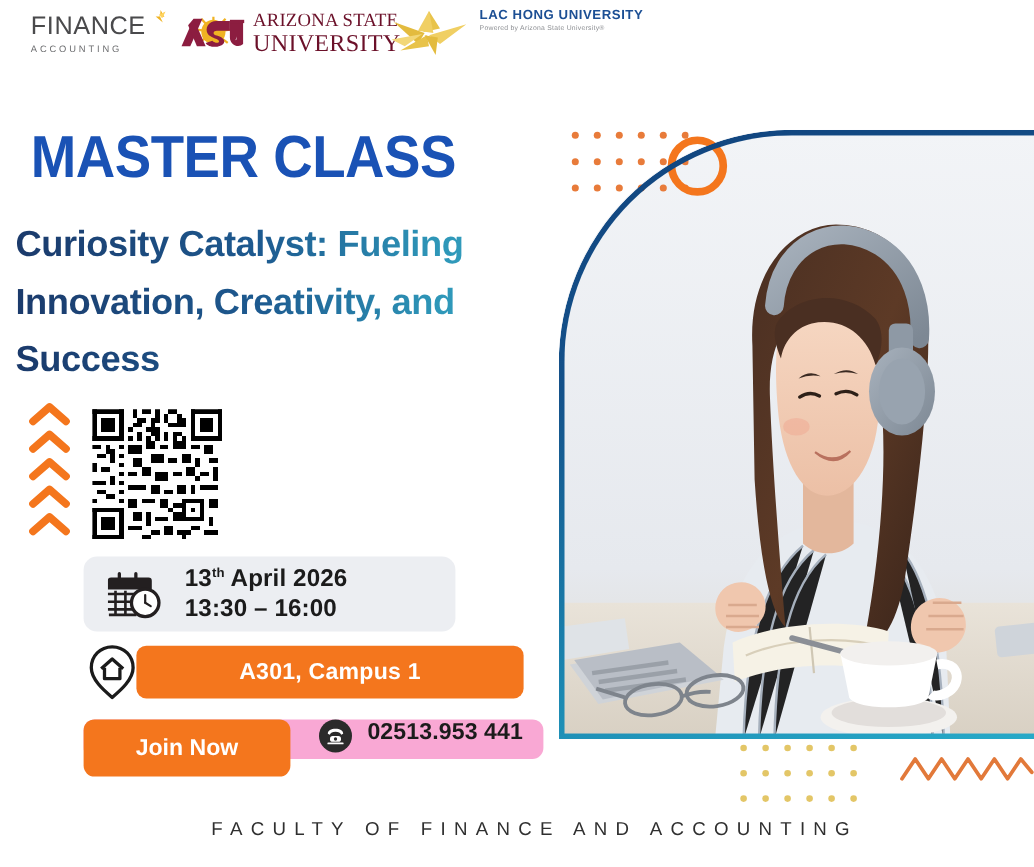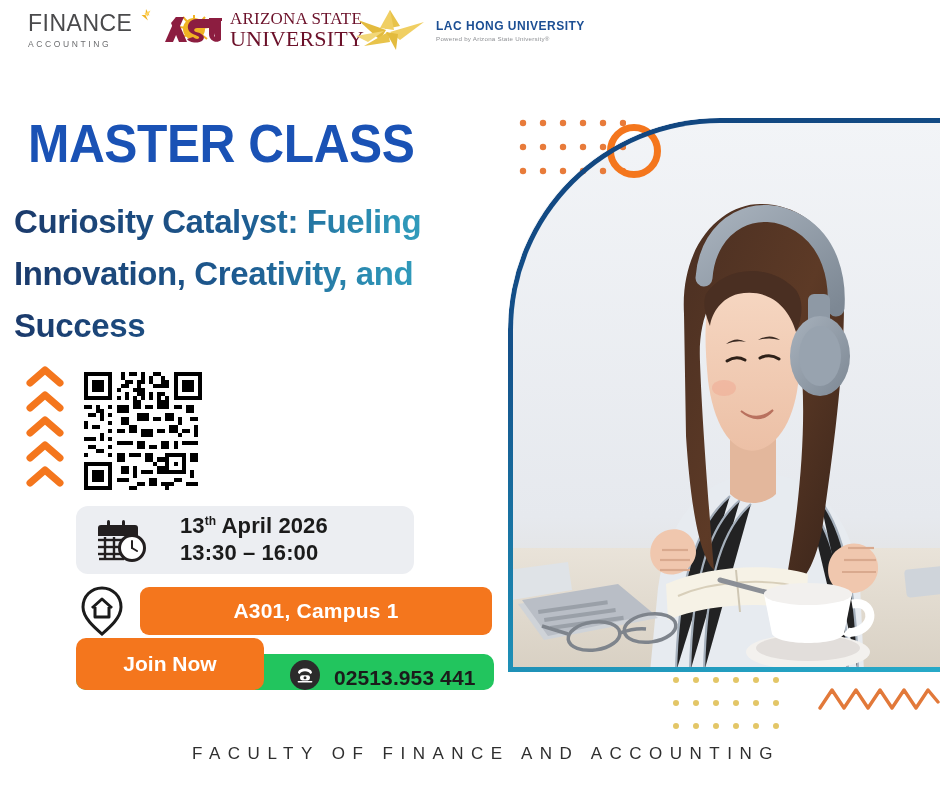--- a/index.html
+++ b/index.html
@@ -38,21 +38,21 @@
   }
   .asu-text{ display:flex; flex-direction:column; line-height:0.98; }
   .asu-l1,.asu-l2{
     font-family:"Liberation Serif", serif; font-weight:400;
     color:#6b1029; letter-spacing:0.2px;
   }
   .asu-l1{ font-size:17px; }
   .asu-l2{ font-size:22px; }
 
   
-  .logo-lhu{ left:350px; top:6px; align-items:center; }
+  .logo-lhu{ left:350px; top:6px; align-items:flex-start; }
   .lhu-mark{ width:82px; height:48px; margin-right:4px; }
   .lhu-text{ display:flex; flex-direction:column; }
   .lhu-l1{
     font-size:12px; font-weight:bold; color:#1c4f94; letter-spacing:0.5px;
   }
   .lhu-l2{
     font-size:6.2px; color:#8d8f93; letter-spacing:0.25px; margin-top:2px;
   }
 
   
@@ -75,43 +75,43 @@
   
   .chevrons{ position:absolute; left:24px; top:366px; width:44px; height:124px; }
 
   
   .qr{ position:absolute; left:84px; top:372px; width:118px; height:118px; }
 
   
   .pill-datetime{
     position:absolute; left:76px; top:506px; width:338px; height:68px;
     background:#eceef2; border-radius:12px;
-    display:flex; align-items:center; padding-left:22px; gap:32px;
+    display:flex; align-items:center; padding-left:22px; gap:20px;
   }
   .cal-icon{ width:50px; height:46px; flex:none; }
   .dt-text{ display:flex; flex-direction:column; line-height:1.22; }
   .dt-line{ font-size:22px; font-weight:bold; color:#1b1b1b; letter-spacing:0.1px; }
   .dt-line sup{ font-size:12px; vertical-align:super; }
 
   .row-location{
     position:absolute; left:76px; top:586px; width:418px; height:50px;
     display:flex; align-items:center;
   }
   .pin-icon{ width:44px; height:50px; flex:none; margin-left:4px; }
   .loc-bar{
-    margin-left:16px; width:352px; height:48px;
+    width:352px; height:48px;
     background:#f4761d; border-radius:9px;
     display:flex; align-items:center; justify-content:center;
   }
   .loc-text{ font-size:21px; font-weight:bold; color:#ffffff; letter-spacing:0.2px; }
 
   .row-join{
     position:absolute; left:76px; top:654px; width:418px; height:36px;
-    background:#22c55e; border-radius:10px;
-    display:flex; align-items:flex-end;
+    background:#f9a8d4; border-radius:10px;
+    display:flex; align-items:flex-start;
   }
   .join-btn{
     width:188px; height:52px; background:#f4761d; border-radius:10px;
     display:flex; align-items:center; justify-content:center; flex:none;
     cursor:pointer;
   }
   .join-text{ font-size:21px; font-weight:bold; color:#ffffff; }
   .phone-icon{
     width:30px; height:30px; border-radius:50%; background:#2b2b2b;
     margin-left:26px; flex:none;

